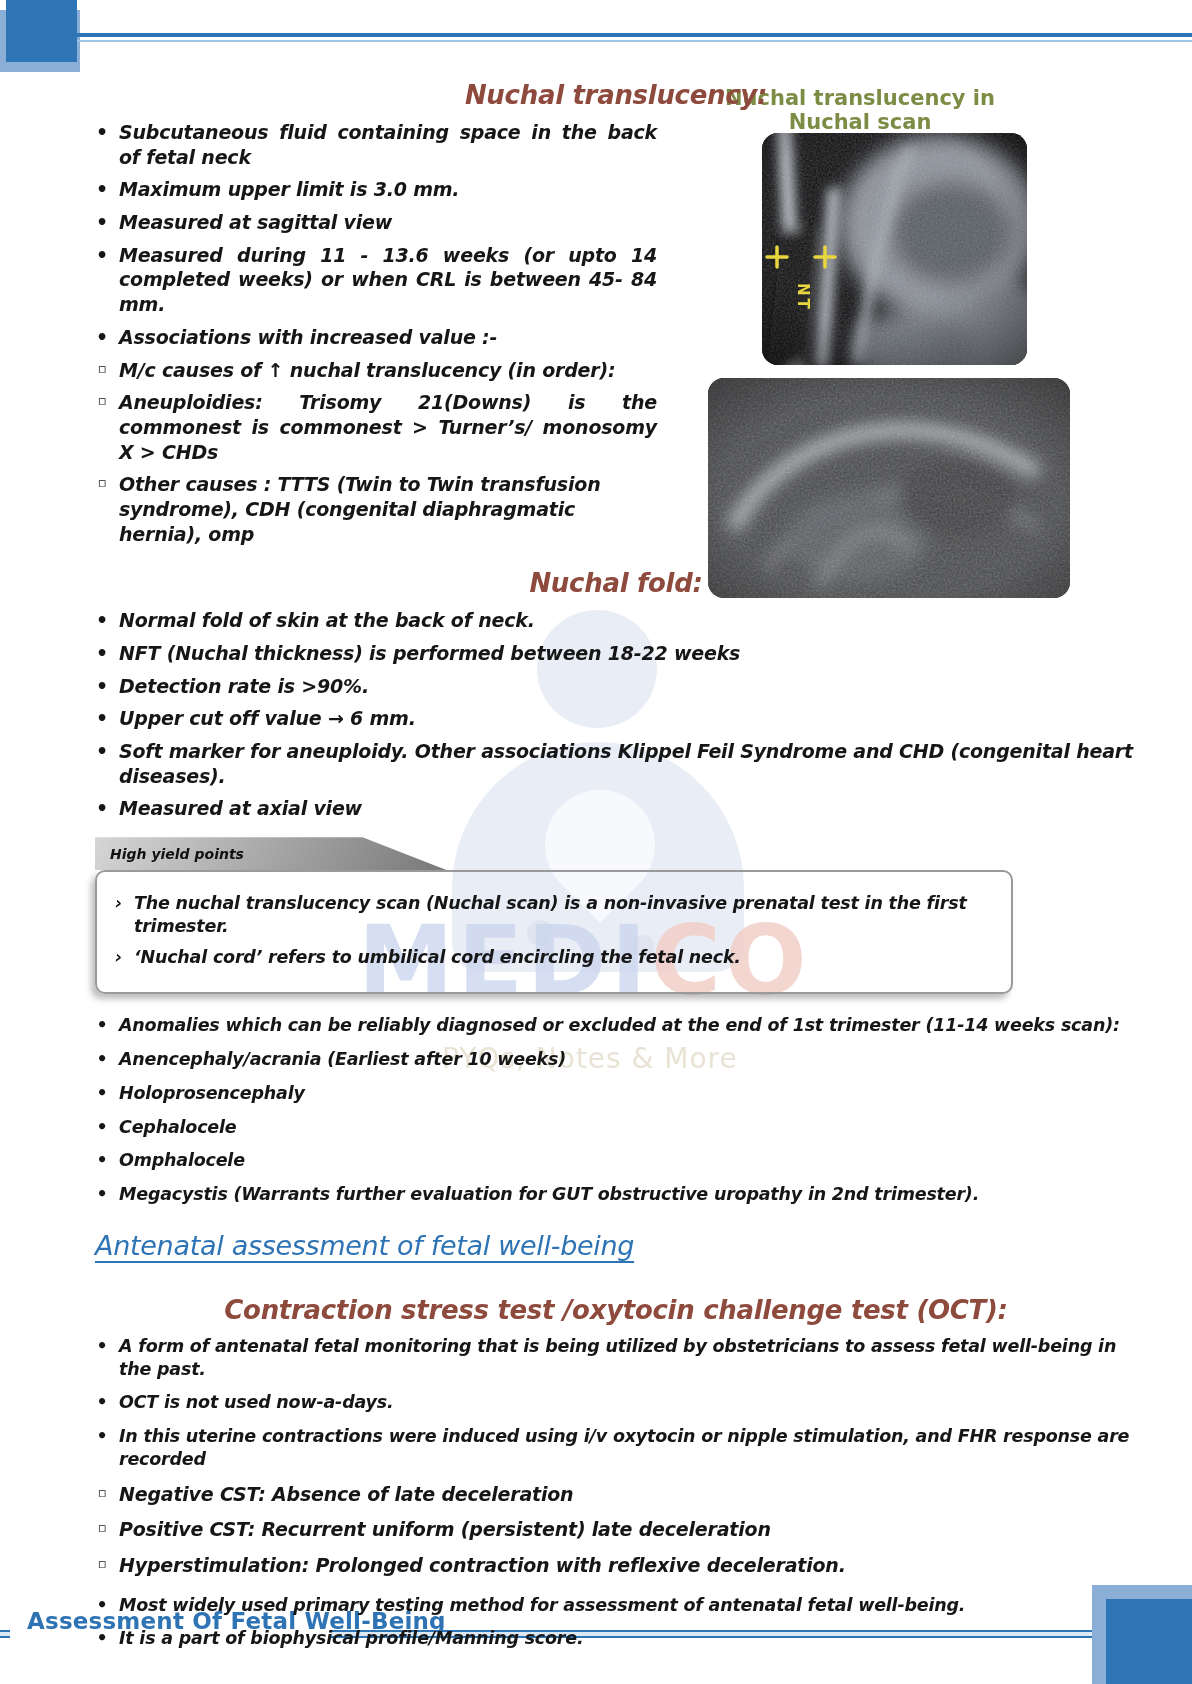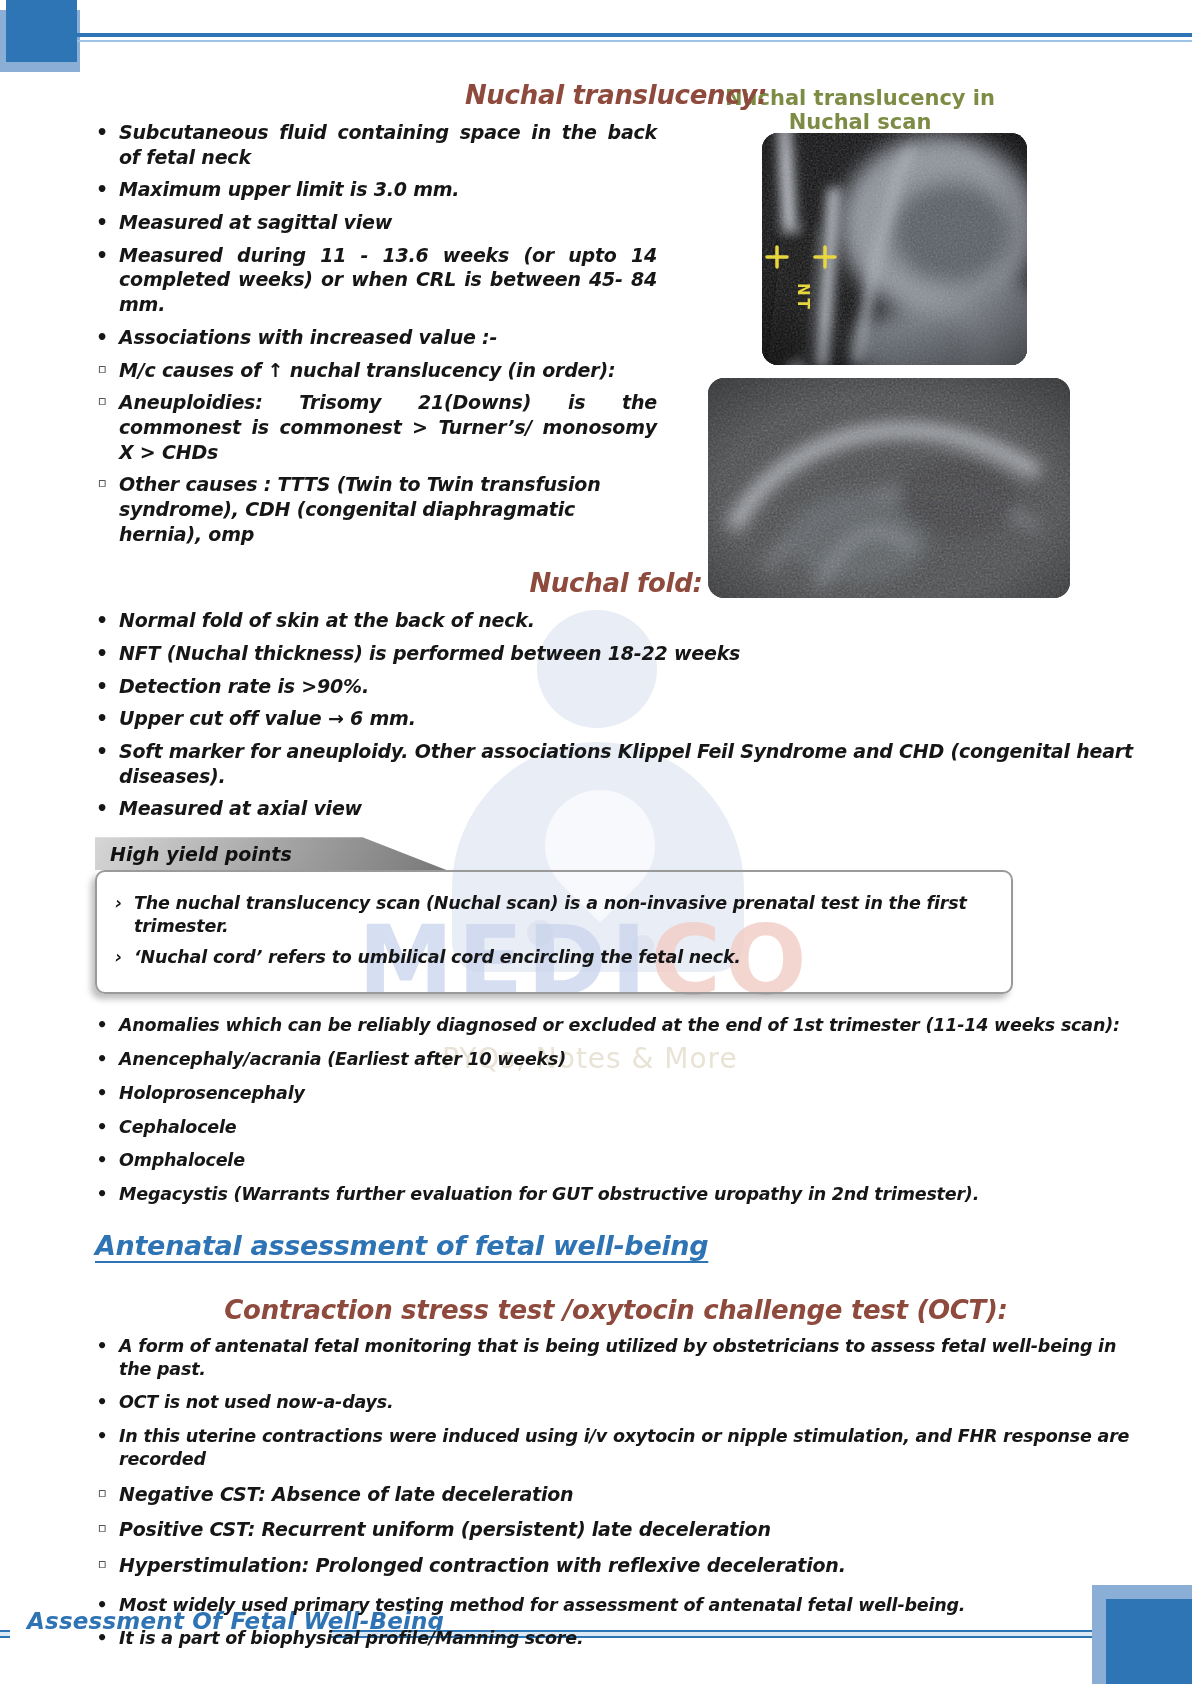--- a/index.html
+++ b/index.html
@@ -11,21 +11,21 @@
   .sq-top-light { position:absolute; left:0; top:10px; width:80px; height:62px; background:#8aaed6; }
   .sq-top-dark  { position:absolute; left:6px; top:0;  width:71px; height:62px; background:#2e75b6; }
   .top-rule     { position:absolute; left:77px; right:0; top:33px; height:4px; background:#2e75b6; }
   .top-rule2    { position:absolute; left:77px; right:0; top:40px; height:2px; background:#9dc3e6; }
   .sq-bot-light { position:absolute; right:0; bottom:0; width:100px; height:99px; background:#8aaed6; }
   .sq-bot-dark  { position:absolute; right:0; bottom:0; width:86px;  height:85px; background:#2e75b6; }
   .footer-rule  { position:absolute; left:330px; right:100px; top:1630px; height:8px;
                   background:linear-gradient(to bottom,#2e75b6 0 2px,#dcE9f5 2px 6px,#2e75b6 6px 8px); }
   .footer-rule-tick { position:absolute; left:0; width:10px; top:1630px; height:8px;
                   background:linear-gradient(to bottom,#2e75b6 0 2px,#dcE9f5 2px 6px,#2e75b6 6px 8px); }
-  .footer-title { position:absolute; left:27px; top:1608px; font-style:italic; font-weight:700;
+  .footer-title { position:absolute; left:27px; top:1608px; font-weight:700;
                   font-size:23px; color:#2e74b5; letter-spacing:0.2px; }
   
   .wm { position:absolute; left:0; top:0; width:100%; height:100%; z-index:0; pointer-events:none; }
   .wm-head { position:absolute; left:537px; top:610px; width:120px; height:118px; border-radius:50%; background:#e9edf6; }
   .wm-body { position:absolute; left:452px; top:742px; width:292px; height:230px;
              border-radius:150px 150px 30px 30px; background:#e9edf6; }
   .wm-drop { position:absolute; left:545px; top:790px; width:110px; height:110px; background:#f7f9fc;
              border-radius:0 55px 55px 55px; transform:rotate(225deg); }
   .wm-knob1 { position:absolute; left:527px; top:920px; width:26px; height:26px; border-radius:50%; background:#dfe4f0; }
   .wm-knob2 { position:absolute; left:632px; top:935px; width:22px; height:22px; border-radius:50%; background:#dfe4f0; }
@@ -37,37 +37,37 @@
   
   .scan-caption { position:absolute; left:688px; top:86px; width:344px; text-align:center; z-index:2;
                   font-weight:700; font-size:21px; color:#7d8c44; }
   .scan1 { position:absolute; left:762px; top:133px; width:265px; height:232px; border-radius:16px;
            overflow:hidden; z-index:1; background:#0c0c0e; }
   .scan2 { position:absolute; left:708px; top:378px; width:362px; height:220px; border-radius:16px;
            overflow:hidden; z-index:1; background:#3f4043; }
   
   .content { position:absolute; left:95px; top:80px; width:1042px; z-index:2; color:#161616; }
   h1.maroon { font-style:italic; font-weight:700; font-size:26px; color:#8e4a3c; margin:0 0 10px 0; letter-spacing:-0.3px;text-align:center; }
-  h2.blue   { font-style:italic; font-weight:700; font-size:27px; color:#2e74b5; margin:24px 0 14px 0;
+  h2.blue   { font-style:italic; font-weight:400; font-size:27px; color:#2e74b5; margin:24px 0 14px 0;
               text-decoration:underline; text-decoration-thickness:2px; text-underline-offset:6px; letter-spacing:-0.3px; }
   ul.blist { list-style:none; margin:0 0 16px 0; padding:0; }
   ul.blist li { display:flex; gap:10px; margin:0 0 8px 0; font-style:italic; font-weight:700;
                 font-size:19px; line-height:1.3; letter-spacing:-0.2px; }
   ul.blist li .m { flex:0 0 14px; text-align:center; }
   ul.blist li .m.sq { font-size:13px; padding-top:3px; }
   ul.blist li .t { flex:1; }
   ul.blist li.just .t { text-align:justify; }
   ul.blist.narrow { width:562px; }
   ul.blist.cond li { font-size:17.5px; margin-bottom:11px; }
   
   .hy { margin:6px 0 20px 0; }
   .hy-tab { width:352px; height:33px; clip-path:polygon(0 0,76% 0,100% 100%,0 100%);
             background:linear-gradient(120deg,#d6d6d6 0%,#ababab 45%,#787878 100%);
             display:flex; align-items:center; padding-left:15px; box-sizing:border-box;
-            font-style:italic; font-weight:700; font-size:19px; color:#111; }
+            font-style:italic; font-weight:700; font-size:14px; color:#111; }
   .hy-box { border:2px solid #9a9a9a; border-radius:10px; width:918px; box-sizing:border-box;
             padding:12px 18px 16px 18px; margin-top:0px; box-shadow:-4px 5px 6px rgba(110,110,110,0.45);
             background:transparent; }
   .hy-box .pt { display:flex; gap:9px; font-style:italic; font-weight:700; font-size:17.5px;
                 line-height:1.3; margin:8px 0; letter-spacing:-0.2px; }
   .hy-box .pt .m { flex:0 0 10px; }
 </style>
 </head>
 <body>
 

